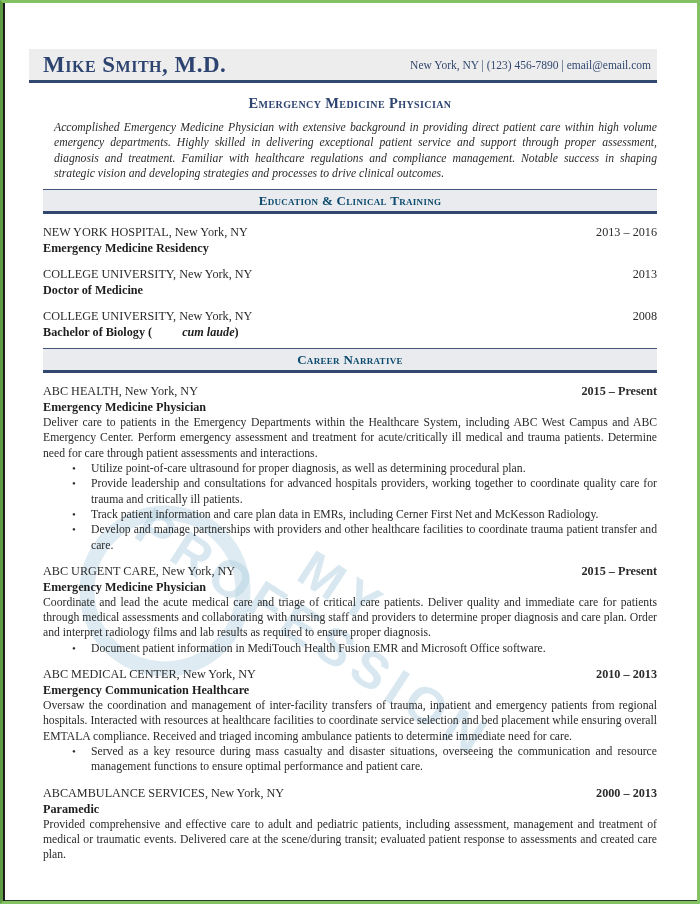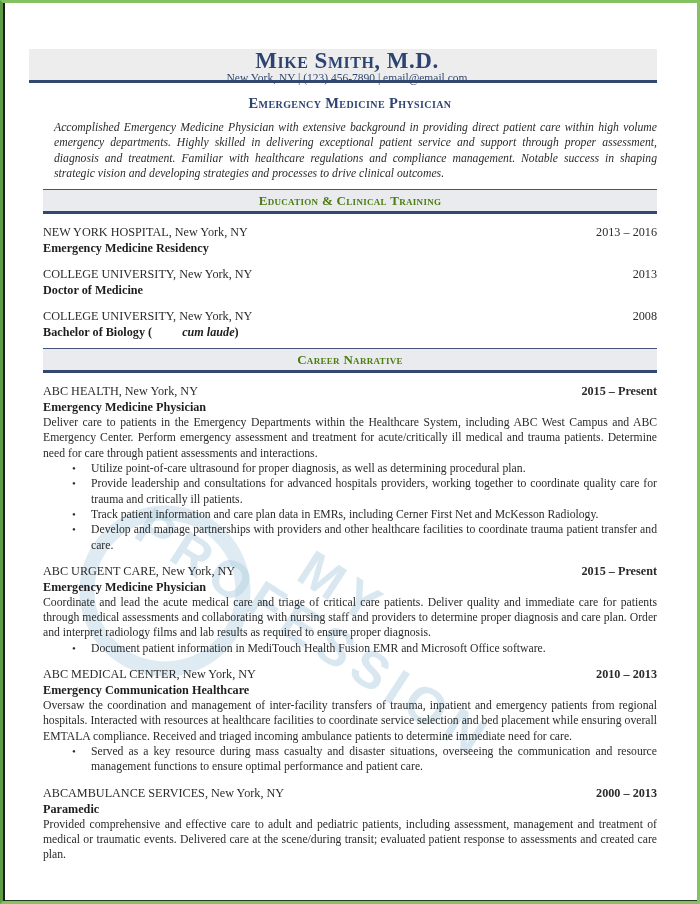--- a/index.html
+++ b/index.html
@@ -32,21 +32,20 @@
   .wm-line1{font-size:52px;}
   .wm-line2{font-size:52px;}
 
   
   .name-band{
     margin:46px 0 0 -14px;
     background:#ededee;
     height:31px;
     display:flex;align-items:center;justify-content:space-between;
     padding:0 6px 0 14px;
-    flex-direction:column;
   }
   .candidate-name{
     margin:0;
     font-variant:small-caps;
     font-weight:bold;
     font-size:23px;
     color:#2e4470;
     letter-spacing:0.5px;
     line-height:1;
   }
@@ -76,21 +75,21 @@
     background:#e9ebee;
     border-top:1px solid #44557a;
     border-bottom:3px solid #33486e;
     text-align:center;
     padding:1px 0 2px 0;
   }
   .section-bar span{
     font-variant:small-caps;
     font-weight:bold;
     font-size:13px;
-    color:#4d7c0f;
+    color:#0c4a6e;
     letter-spacing:0.3px;
   }
 
   
   .entry{margin-top:10px;}
   .entry-head{display:flex;justify-content:space-between;align-items:baseline;gap:8px;}
   .org{font-size:12.2px;line-height:16px;}
   .dates{font-size:12.2px;line-height:16px;white-space:nowrap;}
   .dates.bold{font-weight:bold;text-align:right;}
   .role{font-weight:bold;font-size:12.2px;line-height:16px;color:#1d1d1d;}

